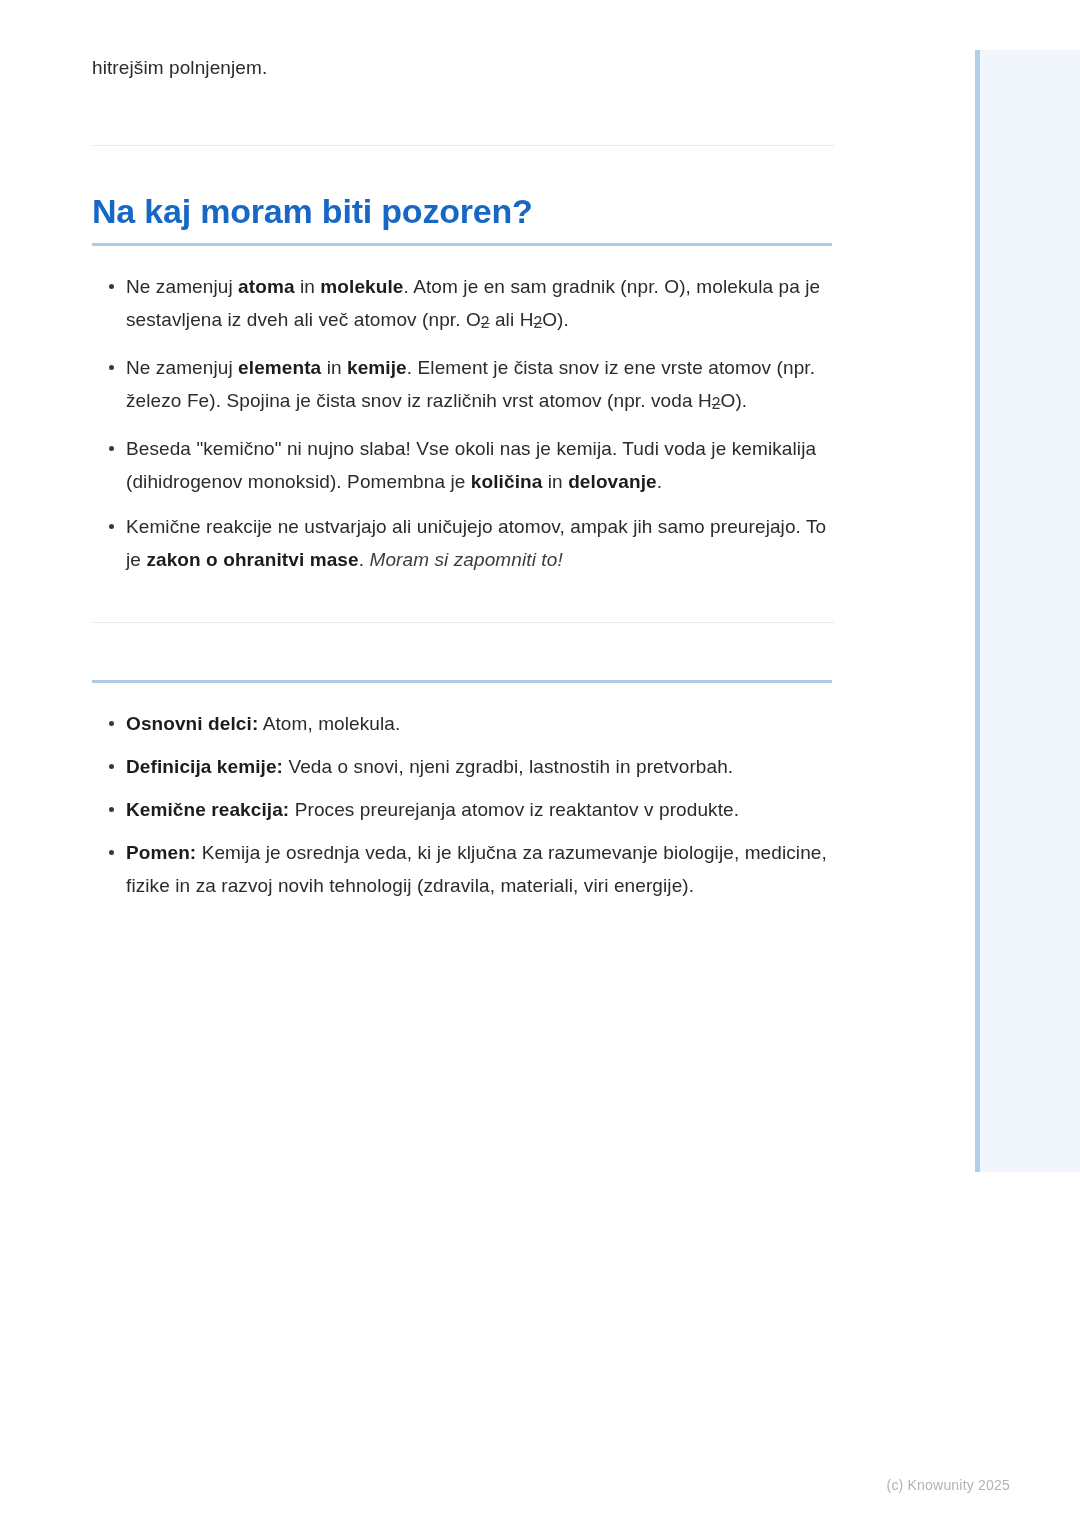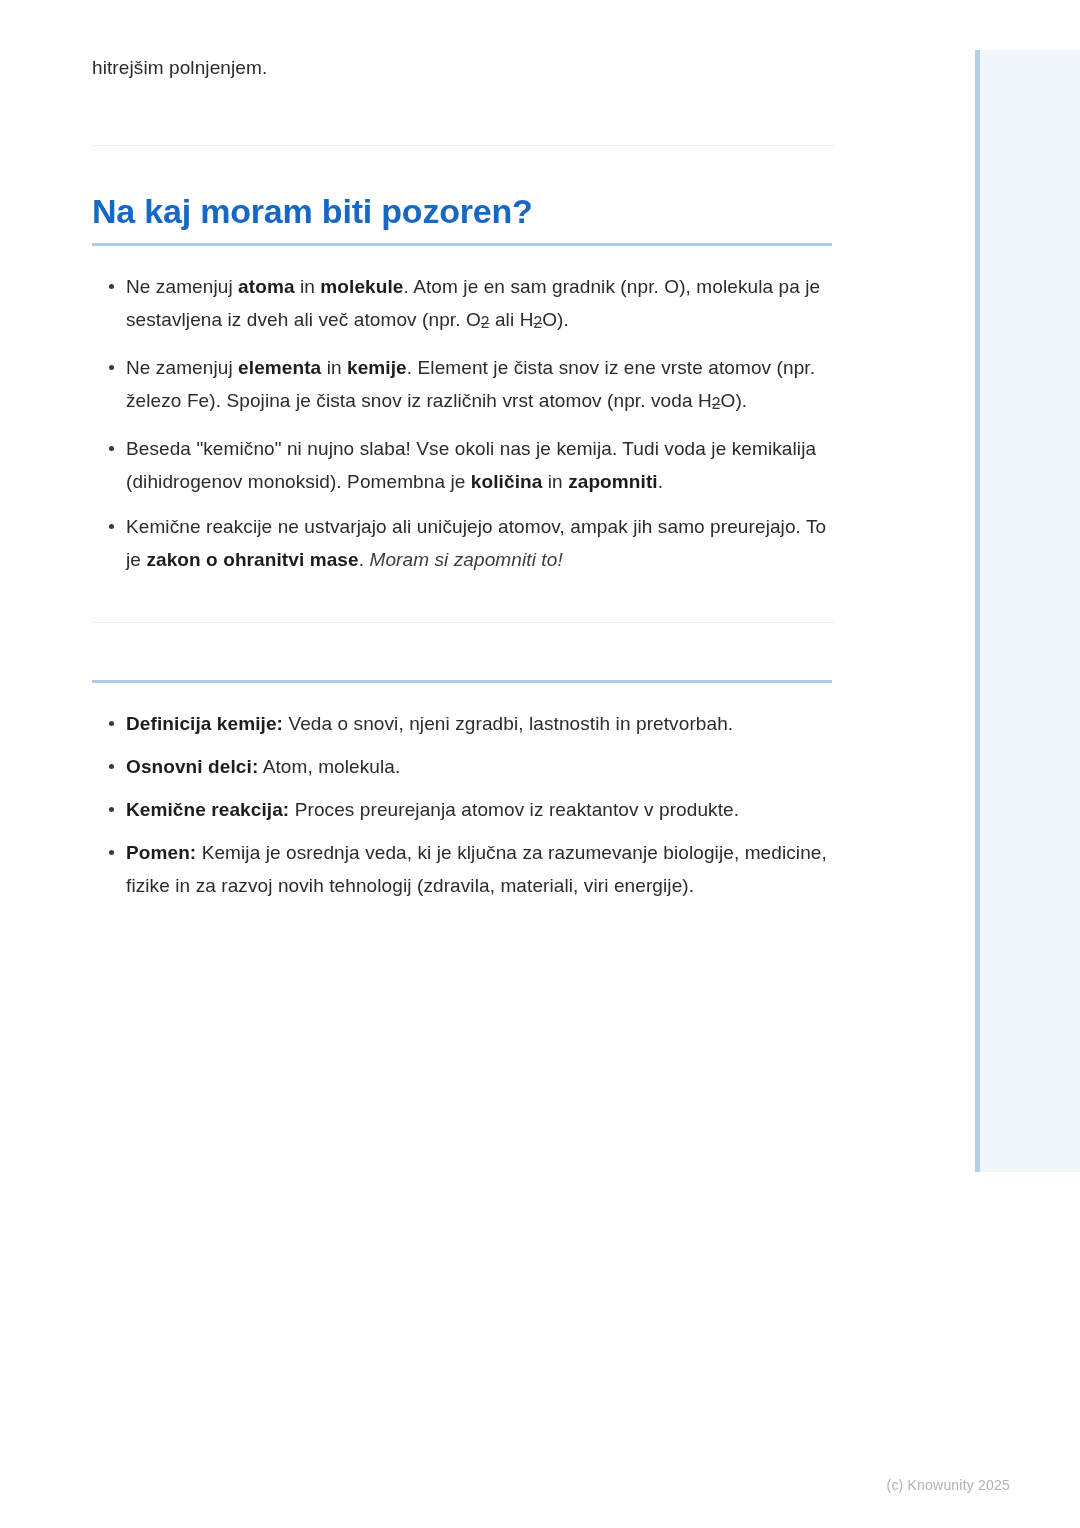--- a/index.html
+++ b/index.html
@@ -136,34 +136,34 @@
   <div class="rule top-rule"></div>
 
   <div class="section">
     <div class="section-title-wrap">
       <h2 class="section-title">Na kaj moram biti pozoren?</h2>
       <div class="title-underline"></div>
     </div>
     <ul class="bullets">
         <li><span>Ne zamenjuj </span><b>atoma</b><span> in </span><b>molekule</b><span>. Atom je en sam gradnik (npr. O), molekula pa je sestavljena iz dveh ali več atomov (npr. O</span><span class="sub">2</span><span> ali H</span><span class="sub">2</span><span>O).</span></li>
         <li><span>Ne zamenjuj </span><b>elementa</b><span> in </span><b>kemije</b><span>. Element je čista snov iz ene vrste atomov (npr. železo Fe). Spojina je čista snov iz različnih vrst atomov (npr. voda H</span><span class="sub">2</span><span>O).</span></li>
-        <li><span>Beseda "kemično" ni nujno slaba! Vse okoli nas je kemija. Tudi voda je kemikalija (dihidrogenov monoksid). Pomembna je </span><b>količina</b><span> in </span><b>zapomniti</b><span>.</span></li>
+        <li><span>Beseda "kemično" ni nujno slaba! Vse okoli nas je kemija. Tudi voda je kemikalija (dihidrogenov monoksid). Pomembna je </span><b>količina</b><span> in </span><b>delovanje</b><span>.</span></li>
         <li><span>Kemične reakcije ne ustvarjajo ali uničujejo atomov, ampak jih samo preurejajo. To je </span><b>zakon o ohranitvi mase</b><span>. </span><em>Moram si zapomniti to!</em></li>
       </ul>
   </div>
 
   <div class="rule mid-rule"></div>
 
   <div class="section">
     <div class="section-title-wrap">
       <div class="title-underline"></div>
     </div>
     <ul class="bullets tight">
+        <li><b>Osnovni delci:</b><span> Atom, molekula.</span></li>
         <li><b>Definicija kemije:</b><span> Veda o snovi, njeni zgradbi, lastnostih in pretvorbah.</span></li>
-        <li><b>Osnovni delci:</b><span> Atom, molekula.</span></li>
         <li><b>Kemične reakcija:</b><span> Proces preurejanja atomov iz reaktantov v produkte.</span></li>
         <li><b>Pomen:</b><span> Kemija je osrednja veda, ki je ključna za razumevanje biologije, medicine, fizike in za razvoj novih tehnologij (zdravila, materiali, viri energije).</span></li>
       </ul>
   </div>
 
 </div>
 
 <div class="footer">(c) Knowunity 2025</div>
 
 </body></html>

